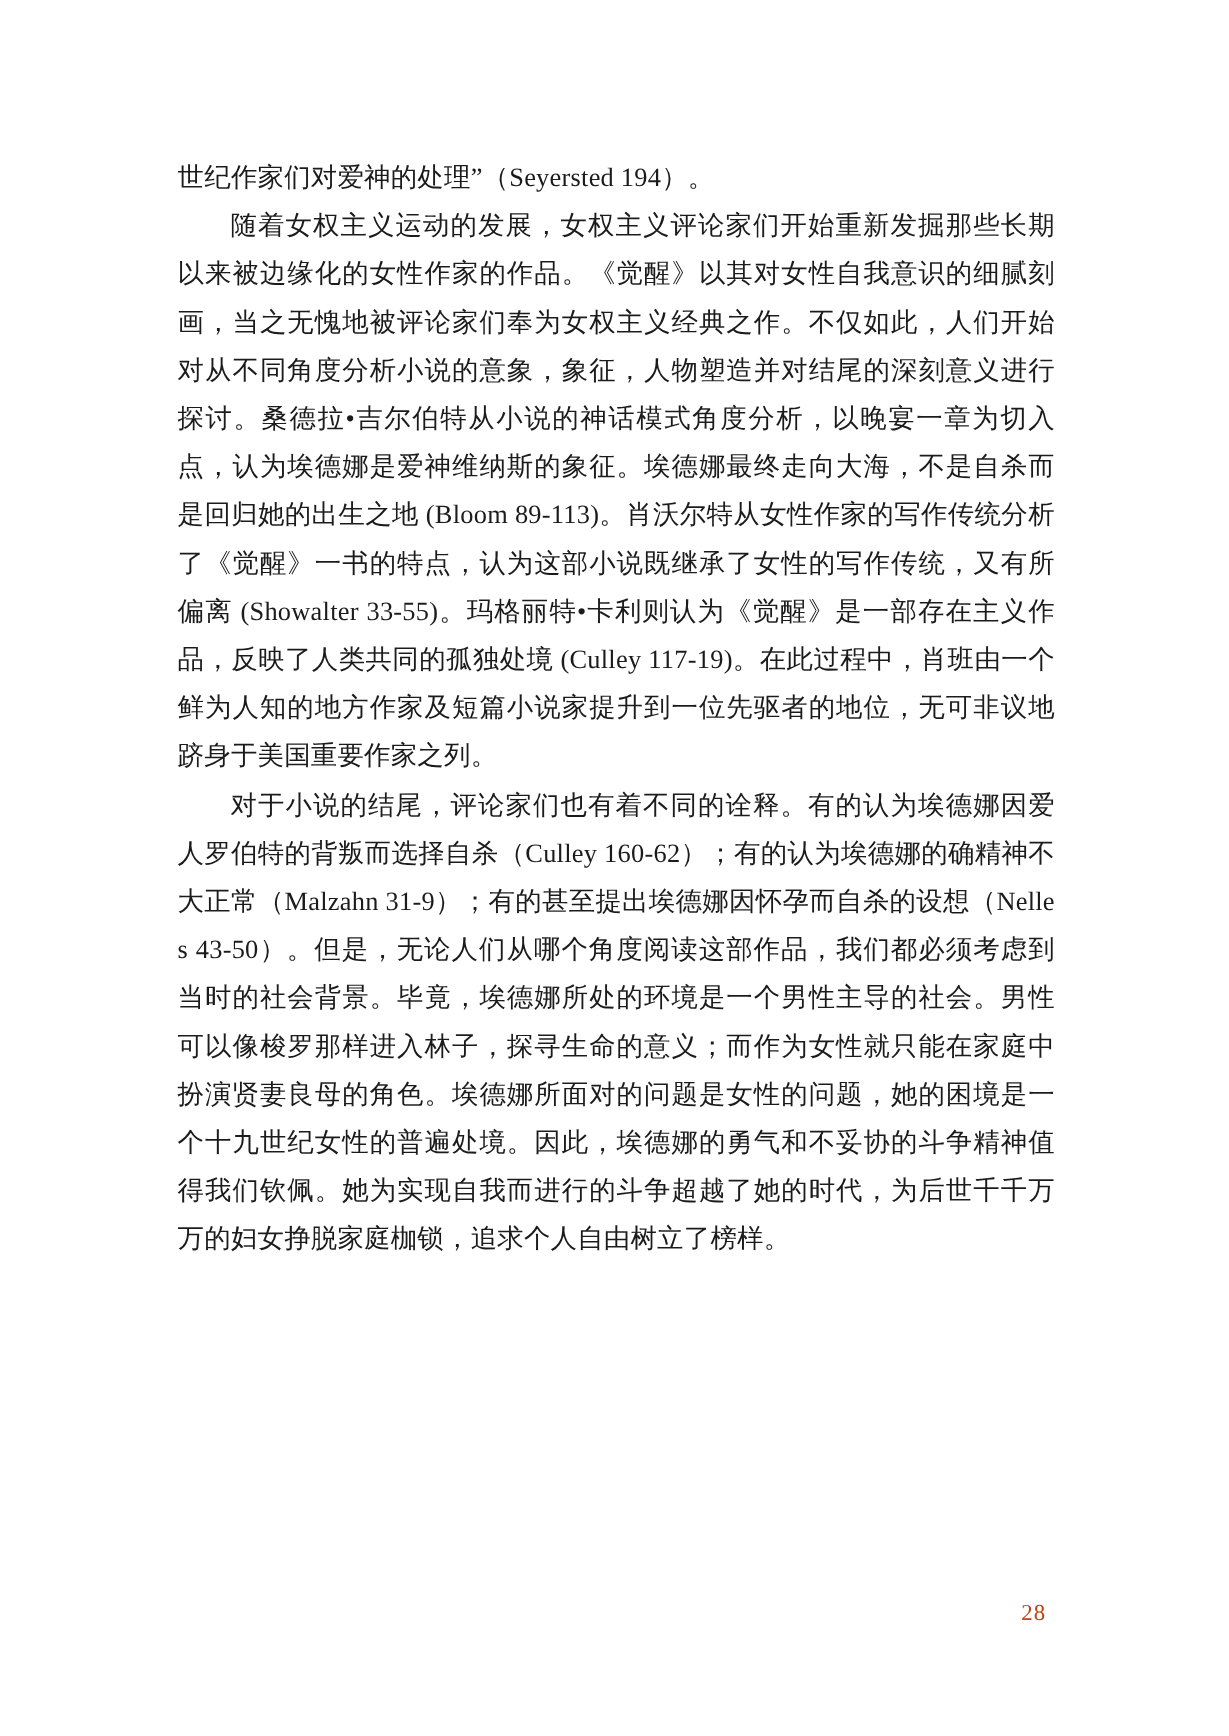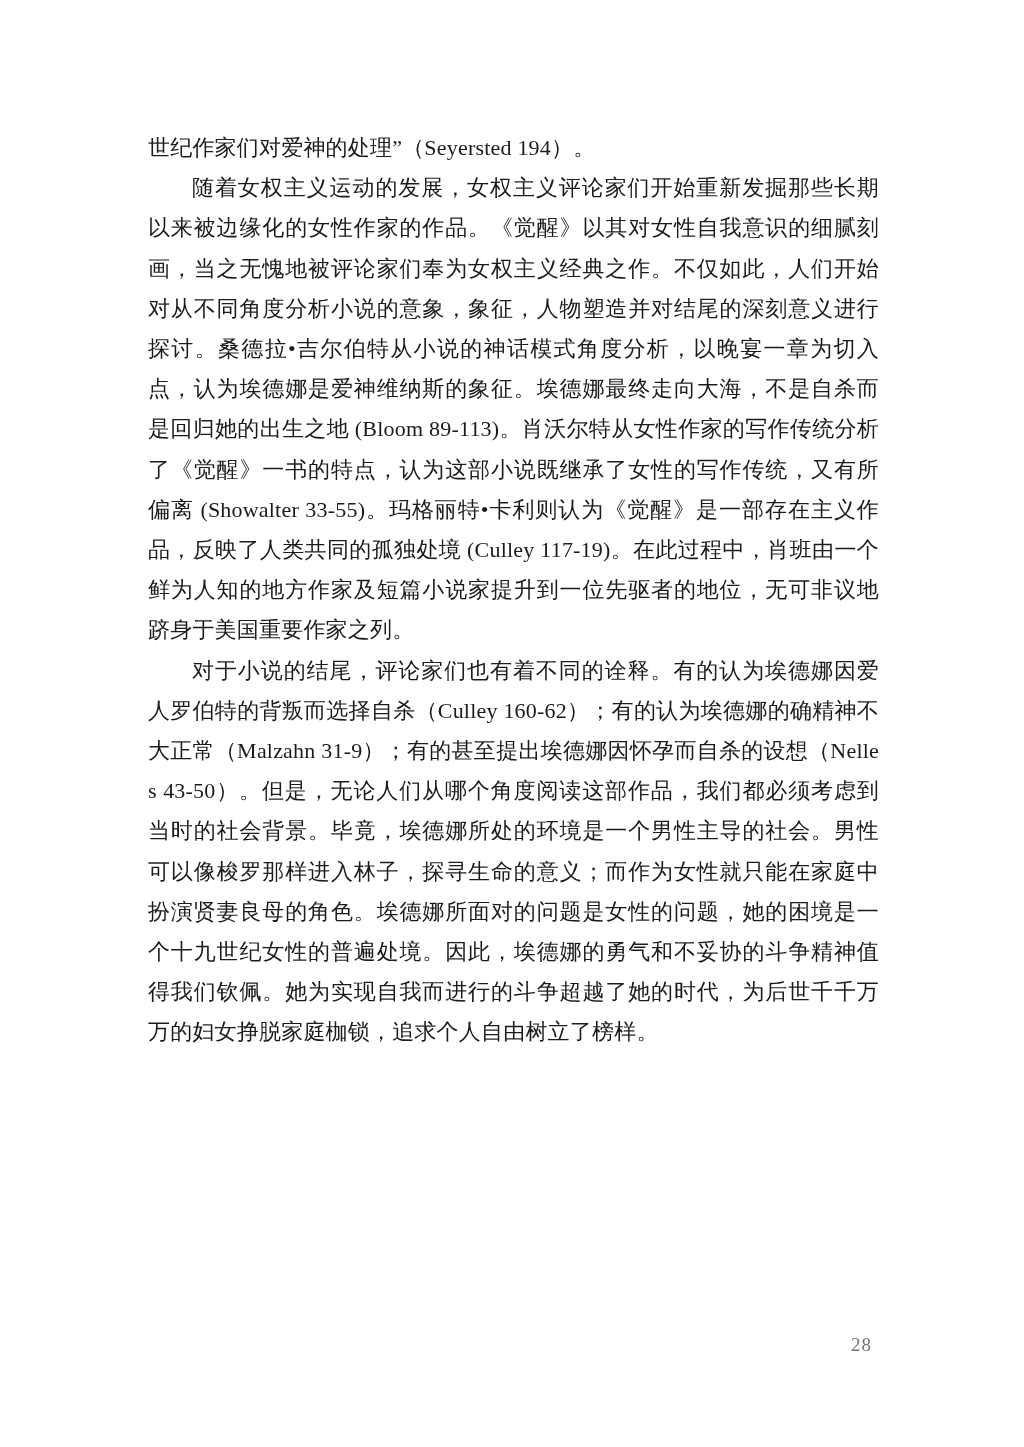--- a/index.html
+++ b/index.html
@@ -32,21 +32,21 @@
     word-break: break-all;
   }
   .para.indent {
     text-indent: 2em;
   }
   .page-number {
     position: absolute;
     top: 1334px;
     right: 152px;
     font-size: 19px;
-    color: #737373;
+    color: #c2410c;
     letter-spacing: 1px;
   }
 </style>
 </head>
 <body>
 
 <div class="page">
   <div class="text-block">
     <p class="para">世纪作家们对爱神的处理”（Seyersted 194）。</p>
     <p class="para indent">随着女权主义运动的发展，女权主义评论家们开始重新发掘那些长期以来被边缘化的女性作家的作品。《觉醒》以其对女性自我意识的细腻刻画，当之无愧地被评论家们奉为女权主义经典之作。不仅如此，人们开始对从不同角度分析小说的意象，象征，人物塑造并对结尾的深刻意义进行探讨。桑德拉•吉尔伯特从小说的神话模式角度分析，以晚宴一章为切入点，认为埃德娜是爱神维纳斯的象征。埃德娜最终走向大海，不是自杀而是回归她的出生之地 (Bloom 89-113)。肖沃尔特从女性作家的写作传统分析了《觉醒》一书的特点，认为这部小说既继承了女性的写作传统，又有所偏离 (Showalter 33-55)。玛格丽特•卡利则认为《觉醒》是一部存在主义作品，反映了人类共同的孤独处境 (Culley 117-19)。在此过程中，肖班由一个鲜为人知的地方作家及短篇小说家提升到一位先驱者的地位，无可非议地跻身于美国重要作家之列。</p>

